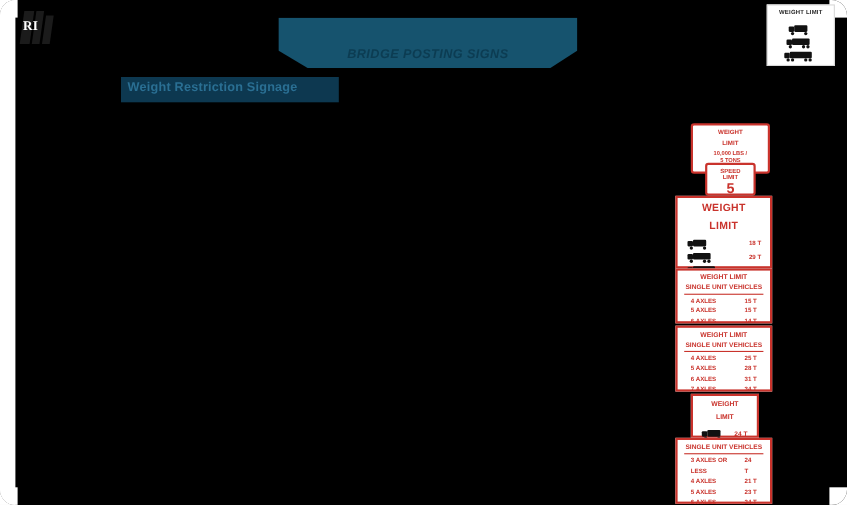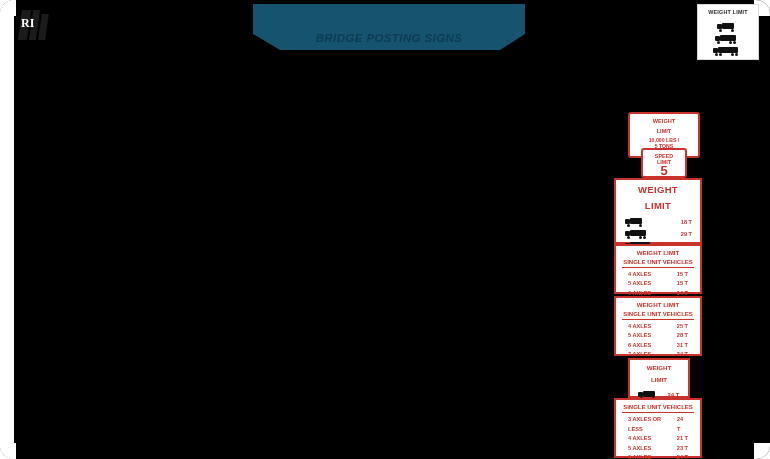--- a/index.html
+++ b/index.html
@@ -36,21 +36,21 @@
     background: #ffffff;
   }
   .corner.tl { left: 0; top: 0; }
   .corner.tr { right: 0; top: 0; }
   .corner.bl { left: 0; bottom: 0; }
   .corner.br { right: 0; bottom: 0; }
 
   
   .masthead {
     position: absolute;
-    left: 253px; top: 4px;
+    left: 253px; top: 16px;
     width: 272px; height: 46px;
     background: #16536e;
     clip-path: polygon(0 0, 272px 0, 272px 30px, 247px 46px, 27px 46px, 0 30px);
     font-style: italic;
   }
   .masthead-title {
     position: absolute;
     left: 0; right: 0;
     bottom: 5px;
     text-align: center;
@@ -288,20 +288,23 @@
     <span class="logo-bar b1"></span>
     <span class="logo-bar b2"></span>
     <span class="logo-bar b3"></span>
     <span class="logo-txt">RI</span>
   </div>
 
   <div class="masthead">
     <div class="masthead-title">BRIDGE POSTING SIGNS</div>
   </div>
 
+  <div class="subtitle-band">
+    <div class="txt">Weight Restriction Signage</div>
+  </div>
 </div>
 
 <div class="legend-sign">
   <div class="lab">WEIGHT LIMIT</div>
   <div class="legend-rows">
     <div class="legend-row">
       <span class="truck" style="width:22px">
         <i class="cab"></i>
           <i class="body"></i>
           <i class="w" style="left:2px"></i>

